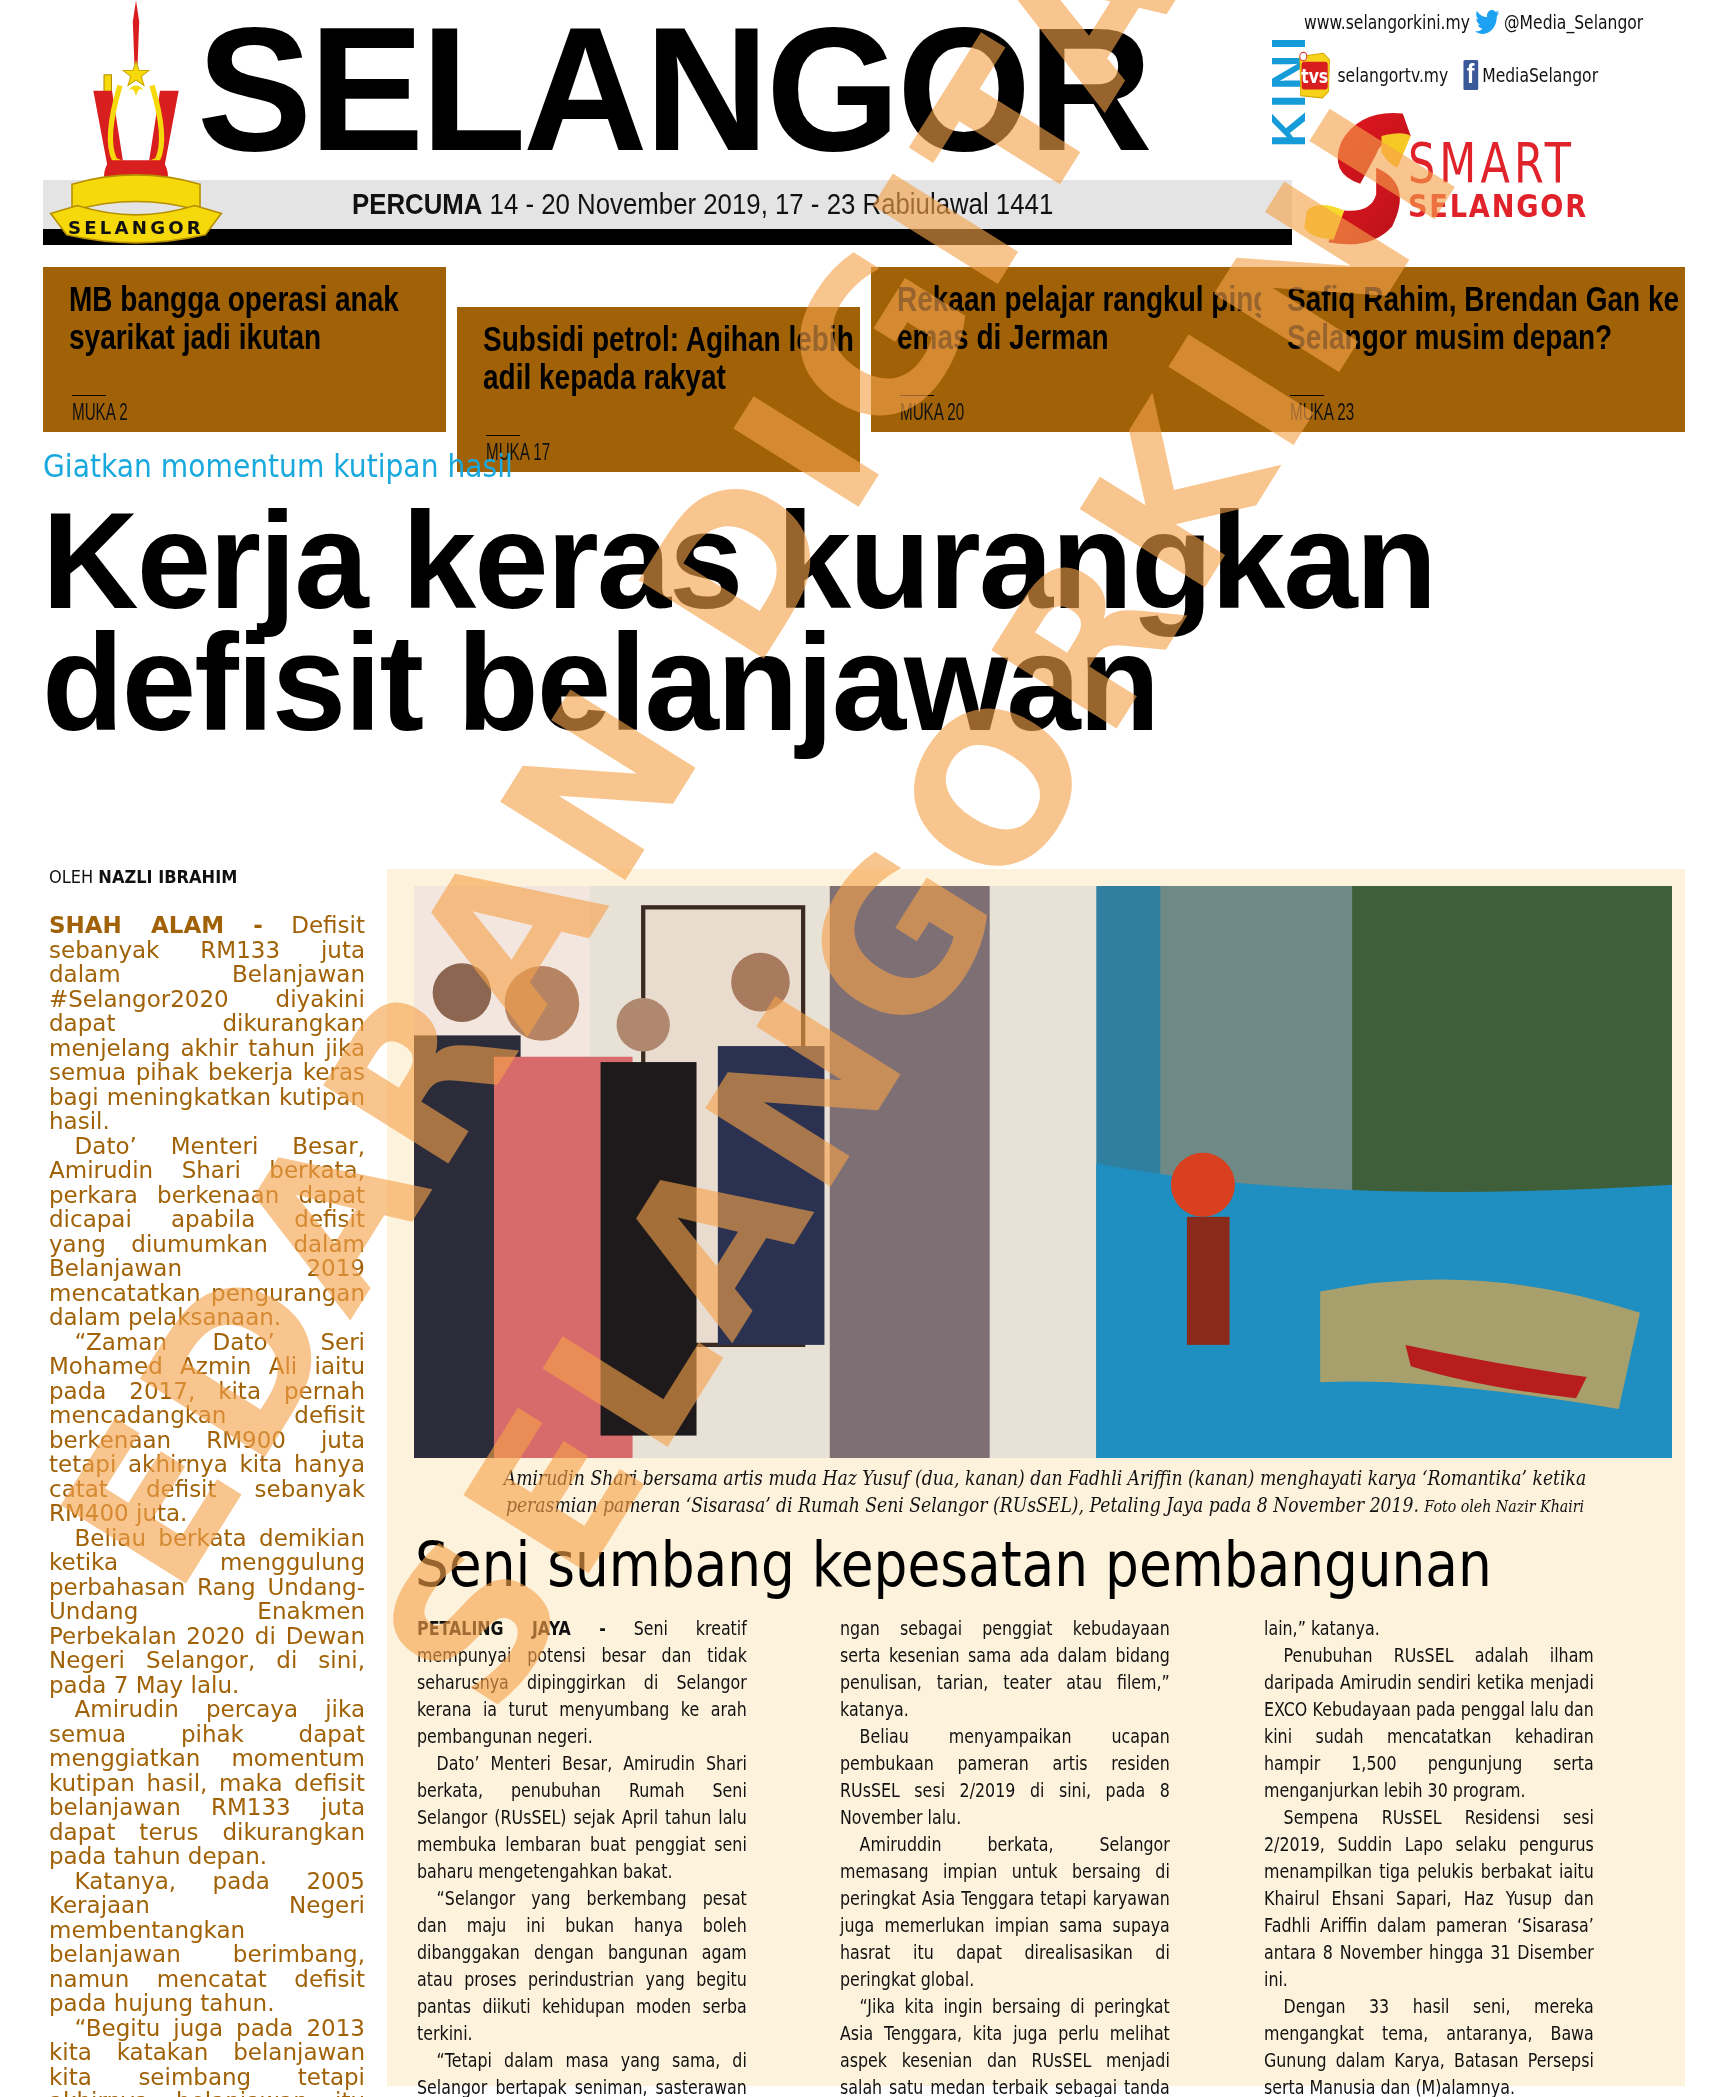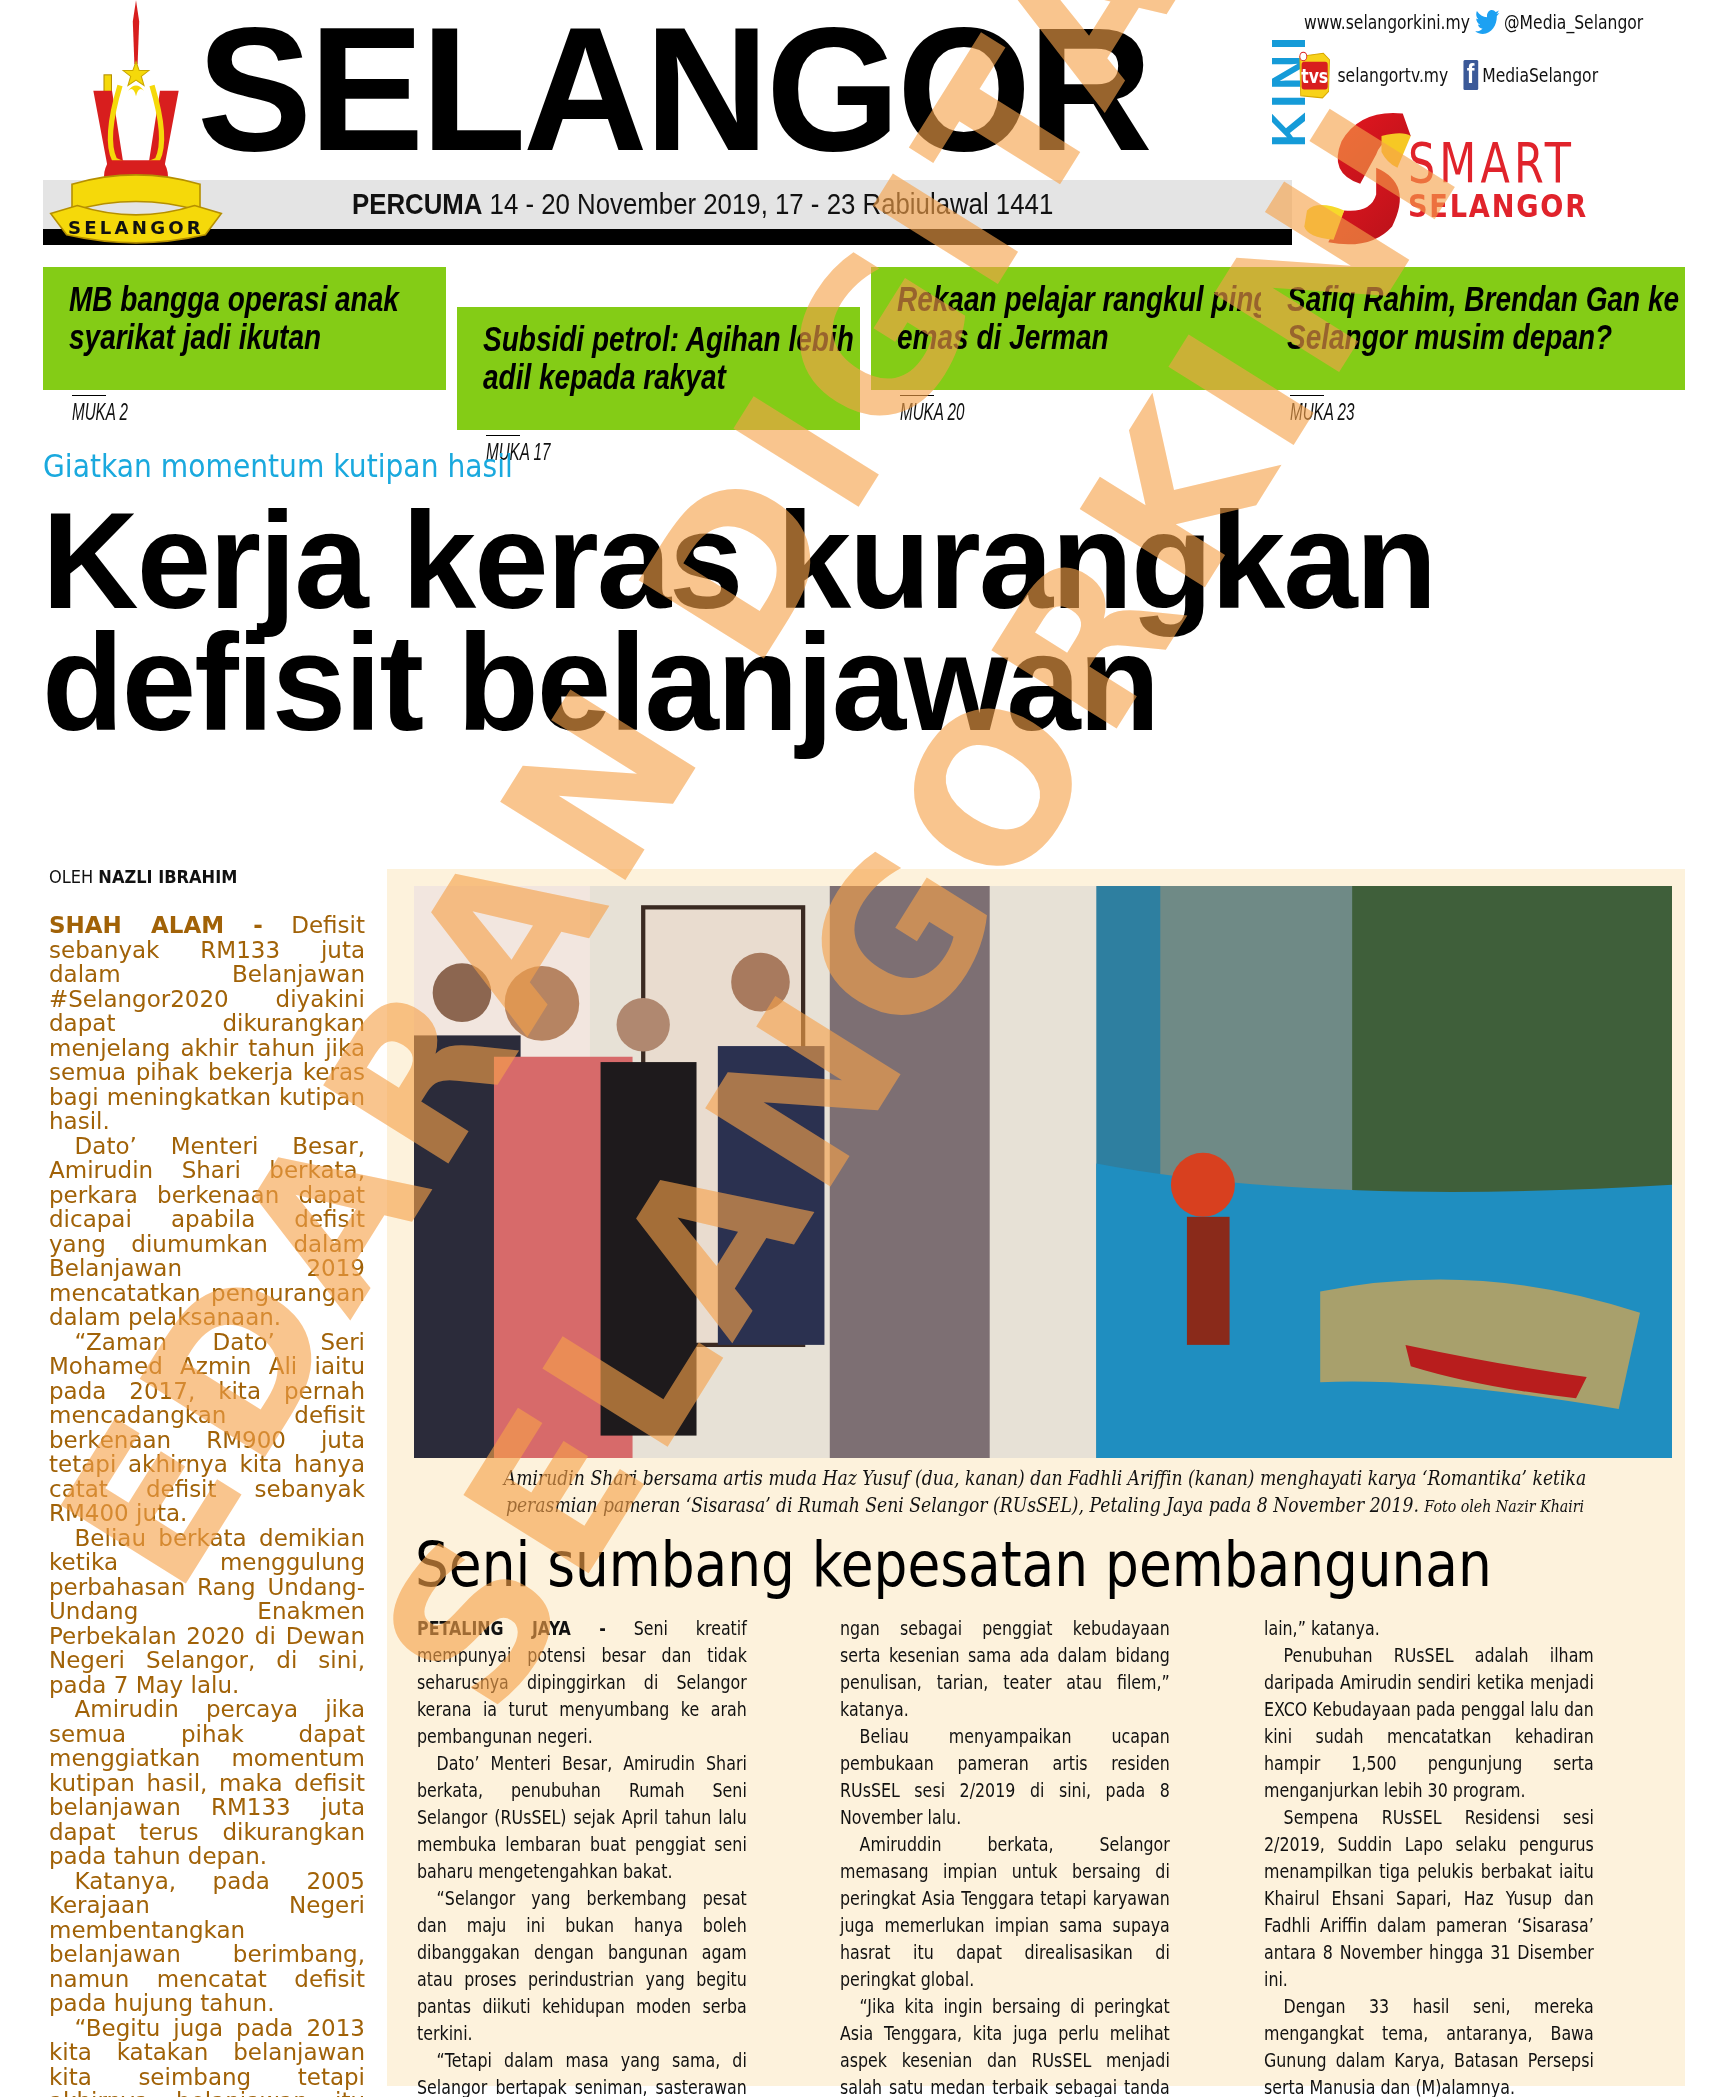--- a/index.html
+++ b/index.html
@@ -23,21 +23,21 @@
   #tw-icon { width:31px; height:24.5px; }
   #fb-icon { width:18px; height:30px; background:#3b5998; color:#fff; font-family:"Liberation Sans", sans-serif; font-weight:bold; font-size:28px; display:flex; align-items:flex-end; justify-content:center; border-radius:1.6px; }
   #tvs-icon { width:42px; height:51px; }
 
   
   #smart-logo { left:1296px; top:104px; width:155px; height:149px; }
   #smart-text1 { left:1408px; top:131px; font-family:"DejaVu Sans", sans-serif; font-size:55px; color:#e0232b; letter-spacing:5.3px; transform:scaleX(0.78); transform-origin:left top; }
   #smart-text2 { left:1408px; top:187px; font-family:"DejaVu Sans", sans-serif; font-weight:bold; font-size:32px; color:#e0232b; letter-spacing:2.1px; transform:scaleX(0.85); transform-origin:left top; }
 
   
-  .teaser { top:267px; height:123px; background:#84cc16;font-style:italic; }
+  .teaser { top:267px; height:165px; background:#a16207; }
   .teaser-title { position:absolute; left:25.6px; top:12.8px; right:10.7px; font-family:"Liberation Sans", sans-serif; font-weight:bold; font-size:35px; line-height:38px; color:#000; transform:scaleX(0.80); transform-origin:left top; width:125%; }
   .teaser-rule { position:absolute; left:29px; top:128px; width:34px; height:1.1px; background:#000; }
   .teaser-page { position:absolute; left:29px; top:131px; font-family:"Liberation Sans Narrow","Liberation Sans", sans-serif; font-size:24.5px; color:#111; transform:scaleX(0.62); transform-origin:left top; }
 
   
   #kicker { left:43px; top:447px; font-family:"DejaVu Sans", sans-serif; font-size:32px; color:#1aa9de; transform:scaleX(0.88); transform-origin:left top; white-space:nowrap; }
   .headline { font-family:"Liberation Sans", sans-serif; font-weight:bold; font-size:138px; line-height:139px; color:#000; letter-spacing:-2.1px; white-space:nowrap; transform-origin:left top; }
   #hl1 { left:42px; top:491px; transform:scaleX(0.97); }
   #hl2 { left:42px; top:613px; transform:scaleX(0.97); }
 

